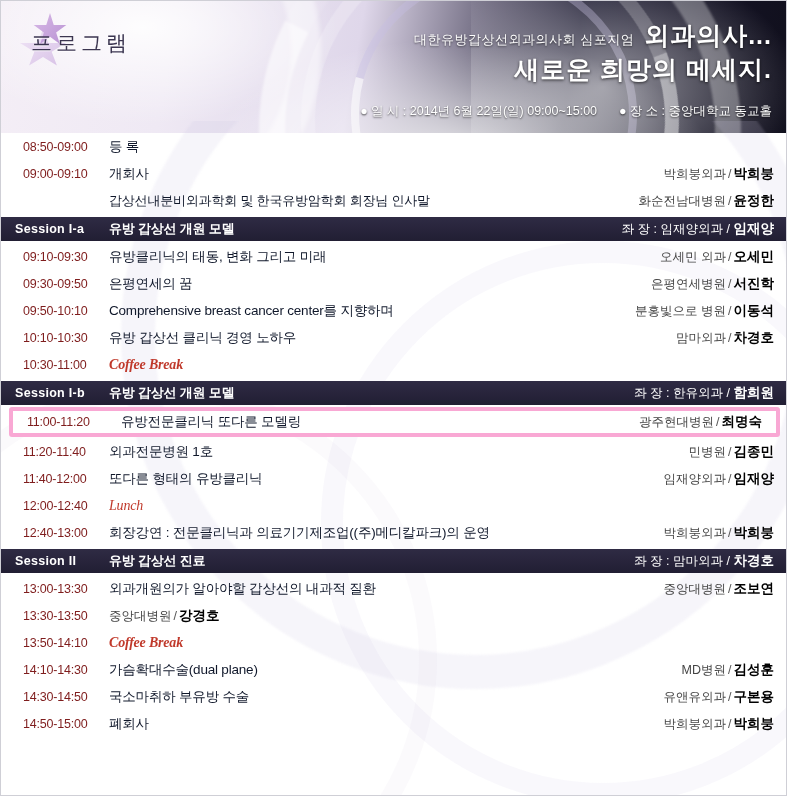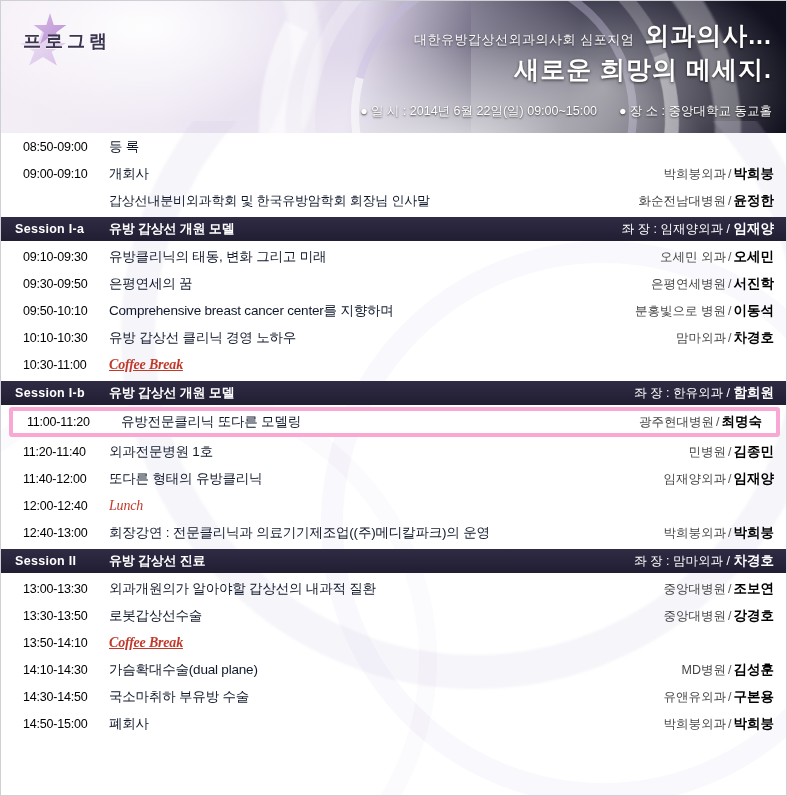--- a/index.html
+++ b/index.html
@@ -51,22 +51,22 @@
     clip-path:polygon(50% 0%,61% 35%,98% 35%,68% 57%,79% 91%,50% 70%,21% 91%,32% 57%,2% 35%,39% 35%);
     opacity:.95;
   }
   .logo-star .s2{
     position:absolute;left:2px;top:20px;width:48px;height:40px;
     background:linear-gradient(135deg,#efe3f6,#cdb0e0);
     clip-path:polygon(50% 0%,61% 35%,98% 35%,68% 57%,79% 91%,50% 70%,21% 91%,32% 57%,2% 35%,39% 35%);
     opacity:.8;
   }
   .logo-text{
-    position:absolute;left:22px;top:28px;
-    font-size:18px;font-weight:bold;color:#3b3550;letter-spacing:4px;
+    position:absolute;left:30px;top:28px;
+    font-size:21px;font-weight:normal;color:#3b3550;letter-spacing:4px;
     text-shadow:0 1px 0 rgba(255,255,255,.8);
   }
 
   .hdr-line1{
     position:absolute;right:16px;top:18px;text-align:right;
     white-space:nowrap;
   }
   .hdr-soc{
     font-size:13px;color:#ffffff;letter-spacing:.5px;
     display:inline-block;vertical-align:baseline;margin-right:10px;
@@ -116,40 +116,39 @@
     position:relative;
     display:flex;align-items:center;
     height:27px;
     padding:0 14px 0 22px;
     box-sizing:border-box;
     font-size:13px;
     color:#1a1a1a;
   }
   .row .time{
     width:86px;flex:0 0 86px;
-    font-size:12.5px;color:#000000;
+    font-size:12.5px;color:#7f1d1d;
     letter-spacing:-.2px;
   }
   .row .title{
     flex:1 1 auto;
     font-size:13.5px;color:#0f172a;
     letter-spacing:-.2px;
     white-space:nowrap;overflow:hidden;text-overflow:ellipsis;
   }
   .row .speaker{
     flex:0 0 auto;text-align:right;white-space:nowrap;
     font-size:12.5px;color:#333333;
   }
   .row .speaker .aff{color:#444;}
   .row .speaker .nm{font-weight:bold;color:#000;font-size:13.5px;}
   .row .speaker .sep{color:#555;margin:0 2px;}
   .row.break .title{
     color:#c0392b;font-style:italic;font-weight:bold;font-size:14px;
     font-family:"Liberation Serif", serif;
-    text-decoration:underline;
   }
   .row.lunch .title{
     color:#c0392b;font-style:italic;font-weight:normal;font-size:14px;
     font-family:"Liberation Serif", serif;
   }
   .row.sub .title{font-size:13px;}
 
   
   .srow{
     position:relative;display:flex;align-items:center;
@@ -288,21 +287,20 @@
         <span class="stitle">유방 갑상선 진료</span>
         <span class="schair"><span>좌 장 : 맘마외과</span> <span class="sep">/</span> <span class="nm">차경호</span></span>
       </div>
       <div class="row">
         <span class="time">13:00-13:30</span>
         <span class="title">외과개원의가 알아야할 갑상선의 내과적 질환</span>
         <span class="speaker"><span class="aff">중앙대병원</span><span class="sep">/</span><span class="nm">조보연</span></span>
       </div>
       <div class="row">
         <span class="time">13:30-13:50</span>
-        <span class="title">로봇갑상선수술</span>
         <span class="speaker"><span class="aff">중앙대병원</span><span class="sep">/</span><span class="nm">강경호</span></span>
       </div>
       <div class="row break">
         <span class="time">13:50-14:10</span>
         <span class="title">Coffee Break</span>
       </div>
       <div class="row">
         <span class="time">14:10-14:30</span>
         <span class="title">가슴확대수술(dual plane)</span>
         <span class="speaker"><span class="aff">MD병원</span><span class="sep">/</span><span class="nm">김성훈</span></span>

